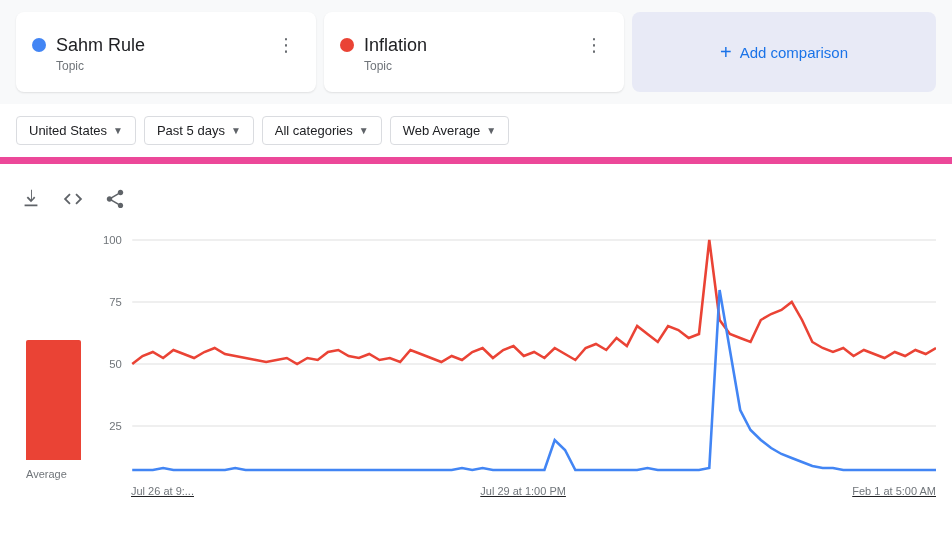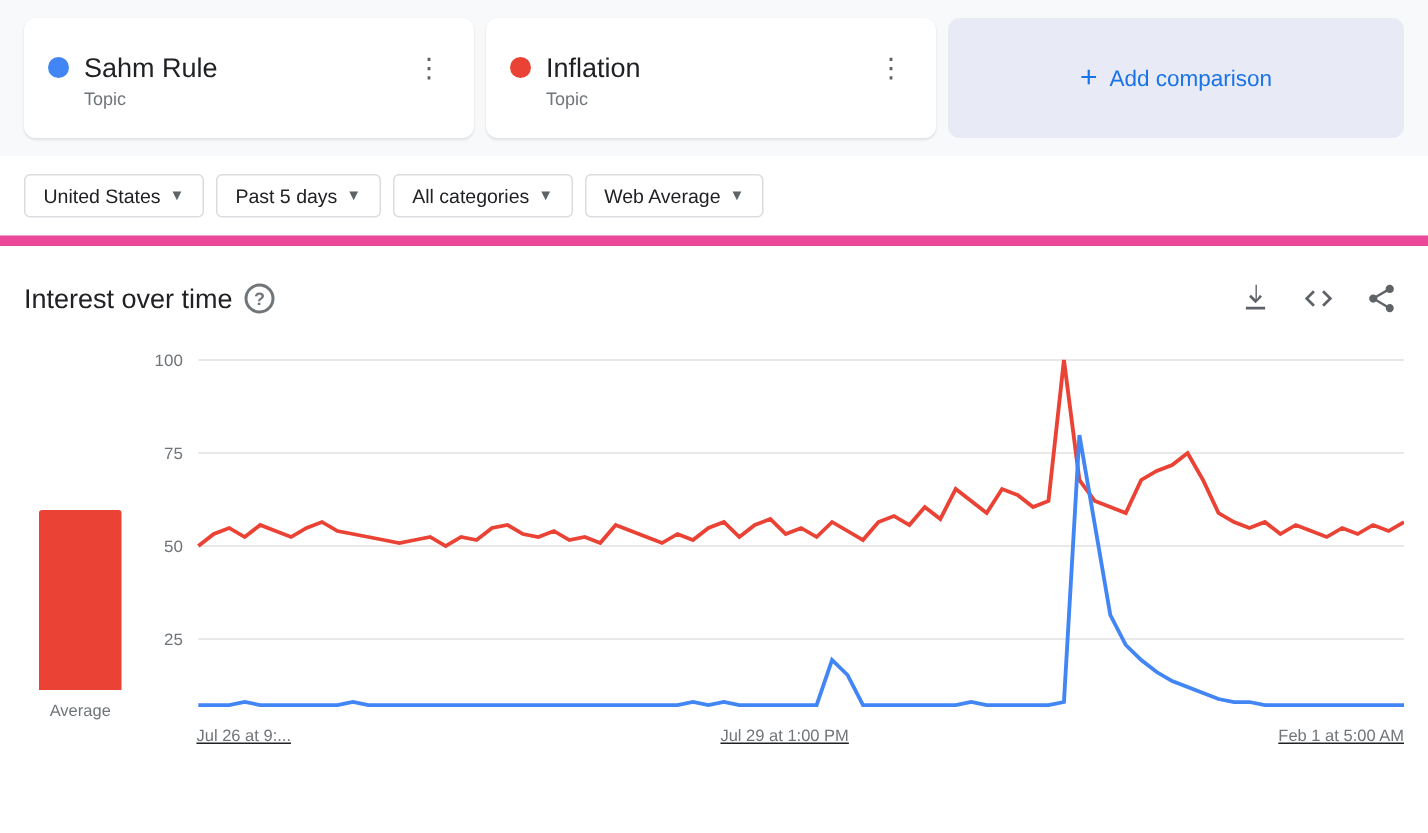--- a/index.html
+++ b/index.html
@@ -167,21 +167,20 @@
       align-items: center;
       justify-content: flex-end;
       width: 75px;
       padding-bottom: 30px;
       gap: 0;
       flex-shrink: 0;
     }
     .avg-bar-wrap {
       display: flex;
       flex-direction: column;
-      align-items: center;
       gap: 4px;
     }
     .avg-bar {
       width: 55px;
       background: #ea4335;
       border-radius: 2px 2px 0 0;
     }
     .avg-label {
       font-size: 11px;
       color: #70757a;
@@ -268,26 +267,20 @@
   <button class="filter-btn">
     <span>Web Average</span>
     <span class="chevron-down">▼</span>
   </button>
 
 </div>
 
 <div class="chart-section">
 
   <div class="chart-header">
-    <div class="chart-title-area">
-      <span class="chart-title">Interest over time</span>
-      <div class="help-icon">
-        <span>?</span>
-      </div>
-    </div>
     <div class="chart-actions">
 
       <div class="chart-action-btn">
         <svg viewBox="0 0 24 24">
           <path d="M5 20h14v-2H5v2zm7-18v10.59l-3.29-3.3-1.42 1.42L12 15.41l4.71-4.7-1.42-1.42L13 12.59V2h-1z"></path>
         </svg>
       </div>
 
       <div class="chart-action-btn">
         <svg viewBox="0 0 24 24">

